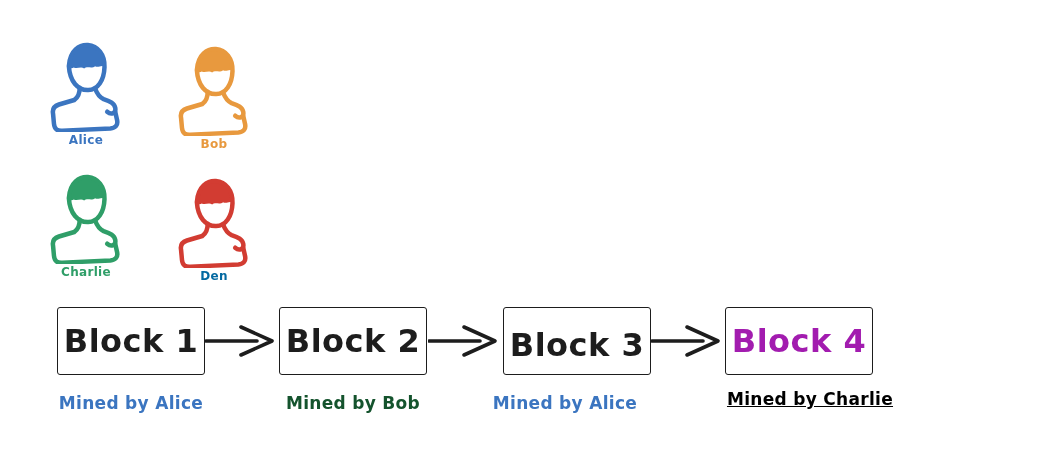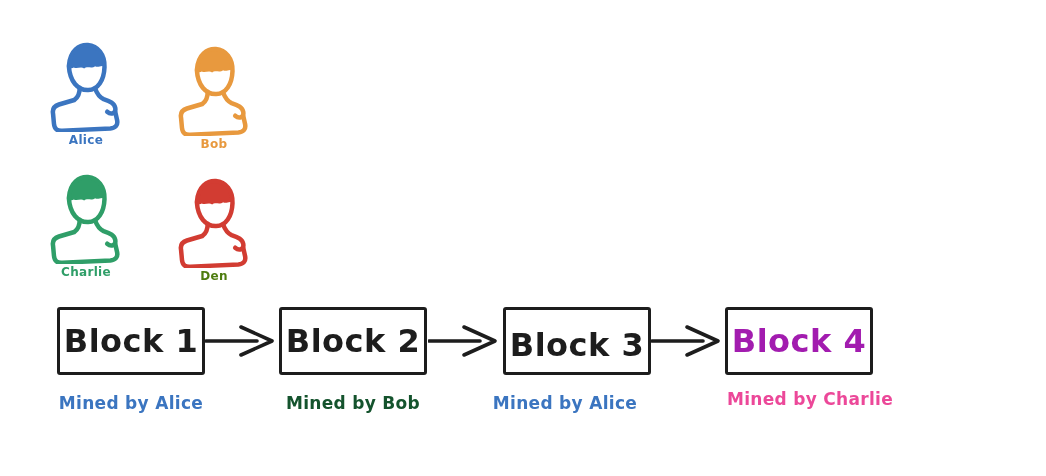--- a/index.html
+++ b/index.html
@@ -40,21 +40,21 @@
     stroke-linejoin: round;
   }
 
   
   .block {
     position: absolute;
     top: 307px;
     width: 148px;
     height: 68px;
     box-sizing: border-box;
-    border: 3px solid #eab308;
+    border: 1px solid #eab308;
     border-radius: 3px;
     background: #ffffff;
     display: flex;
     align-items: center;
     justify-content: center;
   }
   .block-label {
     font-size: 32px;
     font-weight: 600;
     letter-spacing: 0.5px;
@@ -119,21 +119,21 @@
     <svg class="person-svg" viewBox="0 0 86 102" style="color: rgb(47, 158, 104);">
         <use href="#person-shape"></use>
       </svg>
     <figcaption class="person-name" style="color: rgb(47, 158, 104);">Charlie</figcaption>
   </figure>
 
   <figure class="person" style="left:174px; top:176px;">
     <svg class="person-svg" viewBox="0 0 86 102" style="color: rgb(210, 60, 50);">
         <use href="#person-shape"></use>
       </svg>
-    <figcaption class="person-name" style="color: #4d7c0f;">Den</figcaption>
+    <figcaption class="person-name" style="color: #0369a1;">Den</figcaption>
   </figure>
 
   <div class="block" style="left: 57px; border-color: rgb(29, 29, 29);">
     <span class="block-label" style="color: rgb(29, 29, 29);">Block 1</span>
   </div>
 
   <svg class="arrow" style="left: 205px; color: rgb(29, 29, 29);" viewBox="0 0 74 34">
     <line x1="1" y1="17" x2="52" y2="17"></line>
     <polyline points="36,3 67,17 36,31"></polyline>
   </svg>
@@ -156,15 +156,15 @@
     <polyline points="36,3 67,17 36,31"></polyline>
   </svg>
 
   <div class="block" style="left: 725px; border-color: rgb(29, 29, 29);">
     <span class="block-label" style="color: #a21caf;">Block 4</span>
   </div>
 
   <div class="mined" style="left: 21px; color: rgb(59, 117, 192);">Mined by Alice</div>
   <div class="mined" style="left: 243px; color: #14532d;">Mined by Bob</div>
   <div class="mined" style="left: 455px; color: rgb(59, 117, 192);">Mined by Alice</div>
-  <div class="mined" style="left: 700px; top: 389px; color: #ec4899;">Mined by Charlie</div>
+  <div class="mined" style="left: 700px; top: 389px; color: #000000; text-decoration: underline;">Mined by Charlie</div>
 
 </div>
 
 </body></html>

